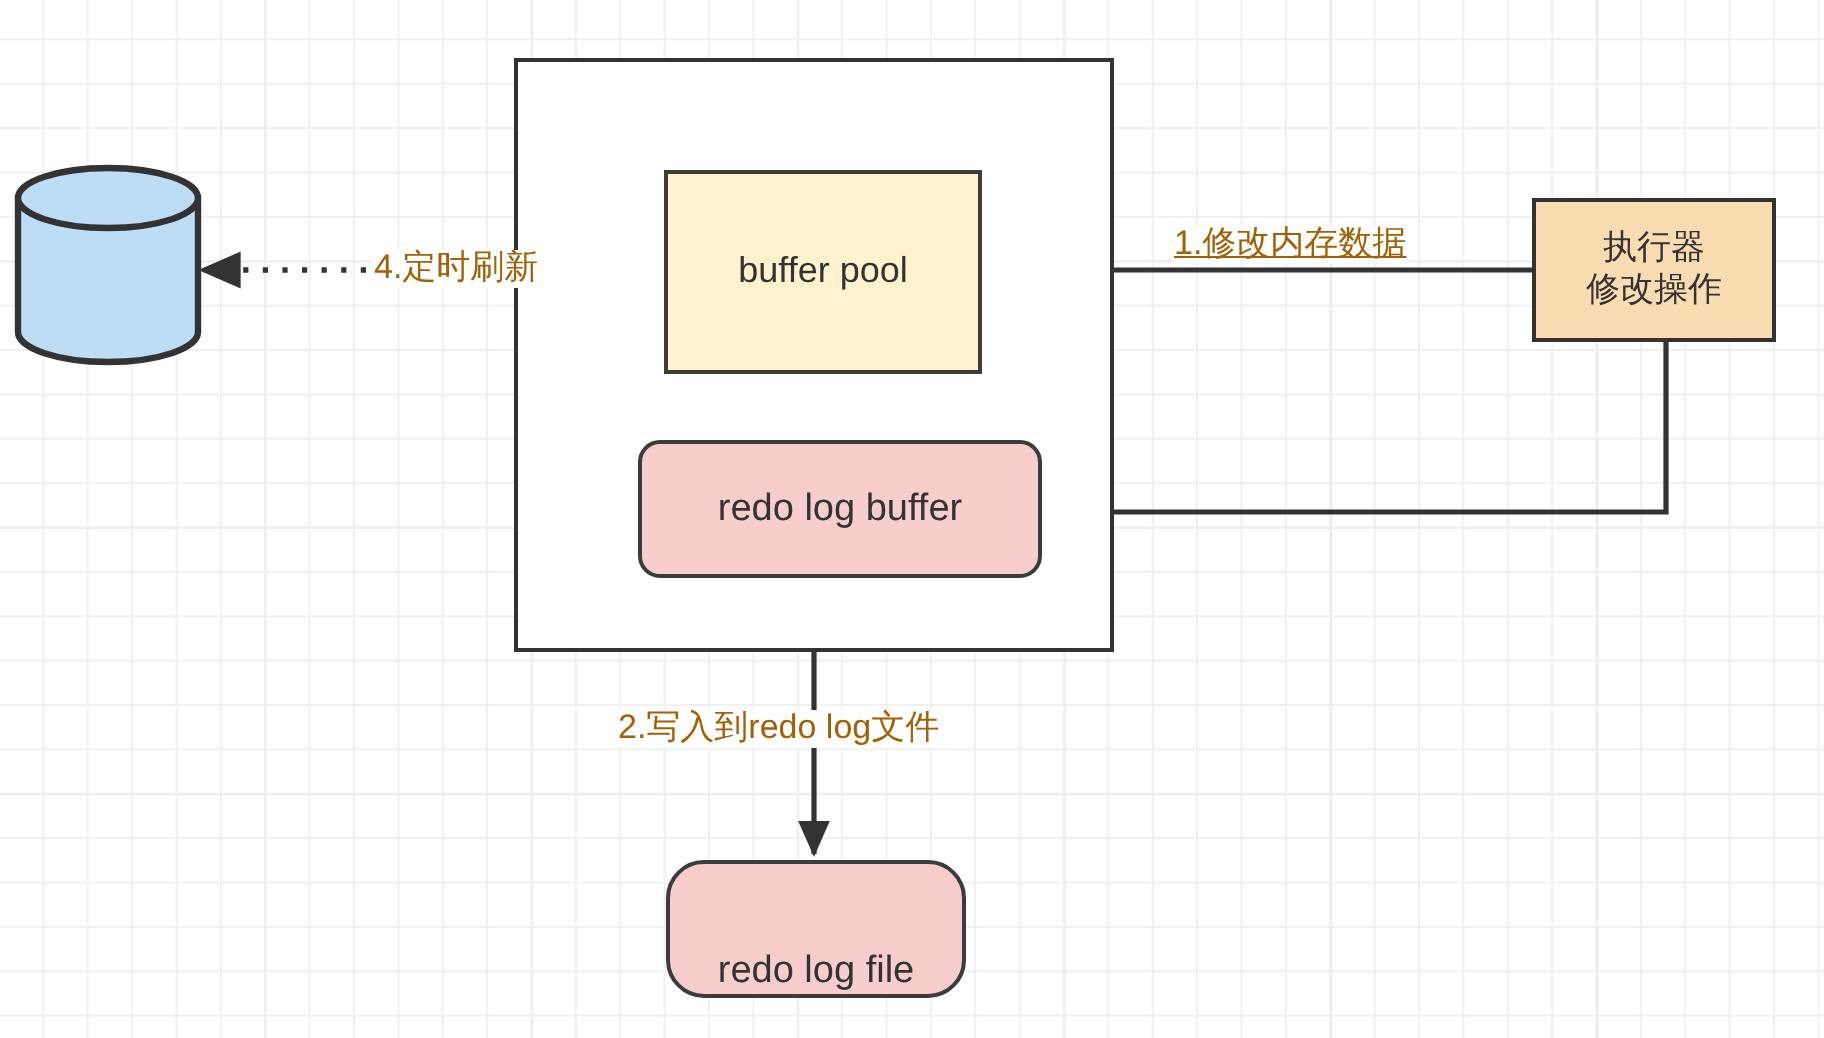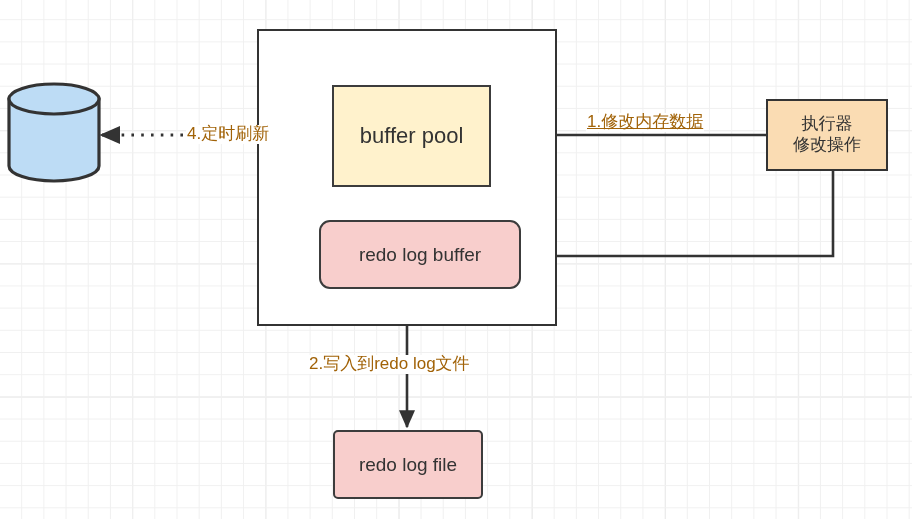--- a/index.html
+++ b/index.html
@@ -57,41 +57,42 @@
     background: #ffffff;
     border: 2.5px solid #333333;
   }
   #buffer-pool {
     left: 332px;
     top: 85px;
     width: 159px;
     height: 102px;
     background: #fff2cc;
     border: 2.5px solid #3c3c3c;
-    font-size: 22px;
+    font-size: 18px;
   }
   #redo-log-buffer {
     left: 319px;
     top: 220px;
     width: 202px;
     height: 69px;
     background: #f8cecc;
     border: 2.5px solid #3c3c3c;
     border-radius: 11px;
     font-size: 19px;
   }
   #redo-log-file {
     left: 333px;
     top: 430px;
     width: 150px;
     height: 69px;
     background: #f8cecc;
     border: 2.5px solid #3c3c3c;
-    border-radius: 5px;
+    border-radius: 19px;
     font-size: 19px;
+    align-items: flex-end;
   }
   #executor {
     left: 766px;
     top: 99px;
     width: 122px;
     height: 72px;
     background: #fadcb3;
     border: 2.5px solid #333333;
     font-size: 17px;
   }

